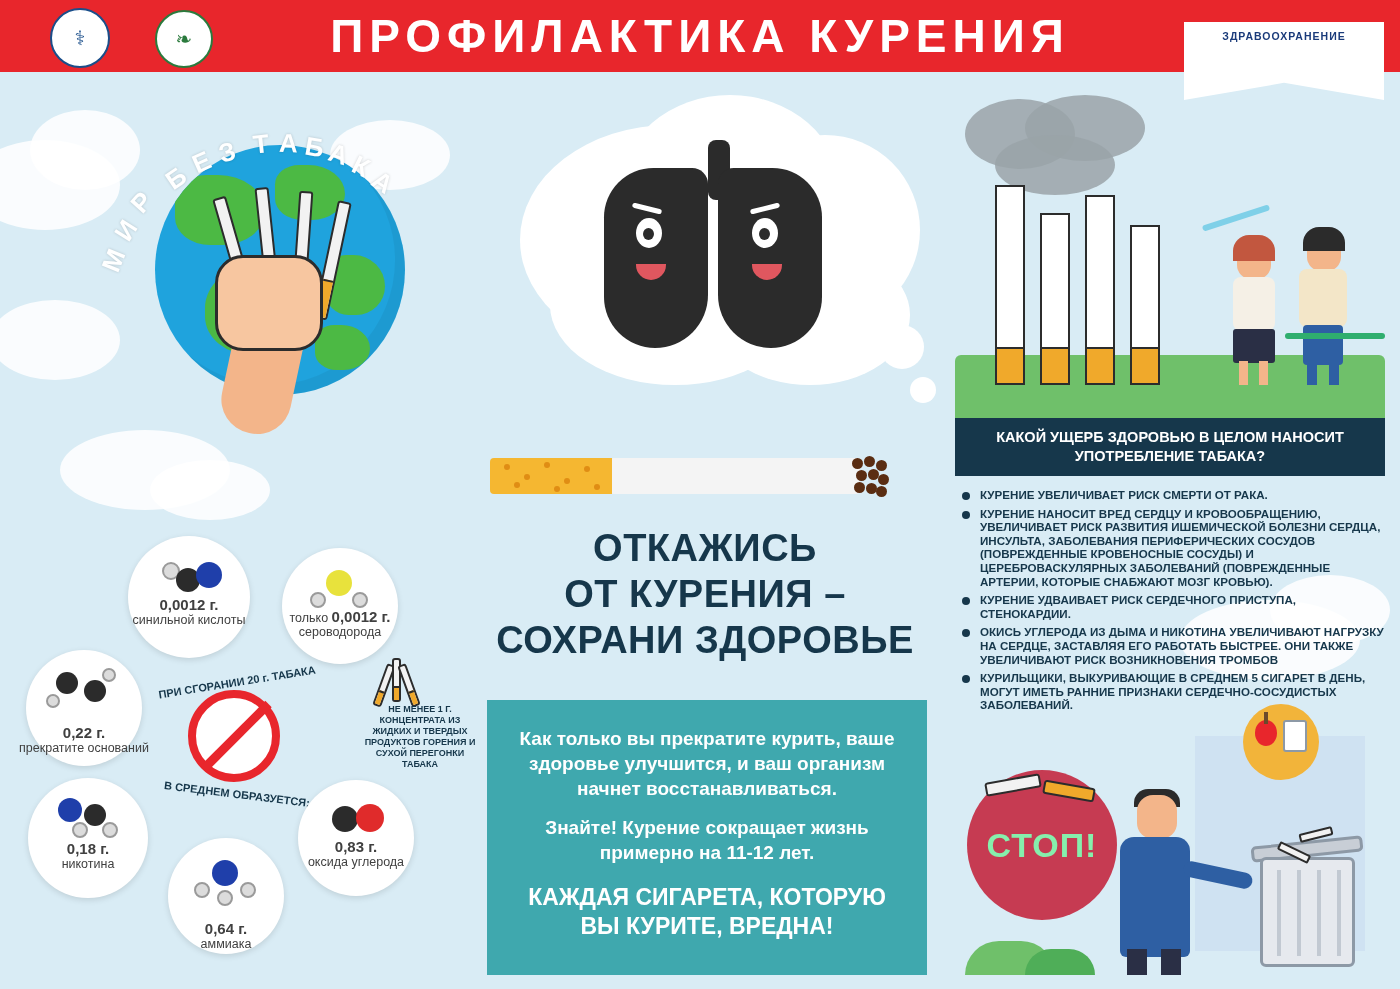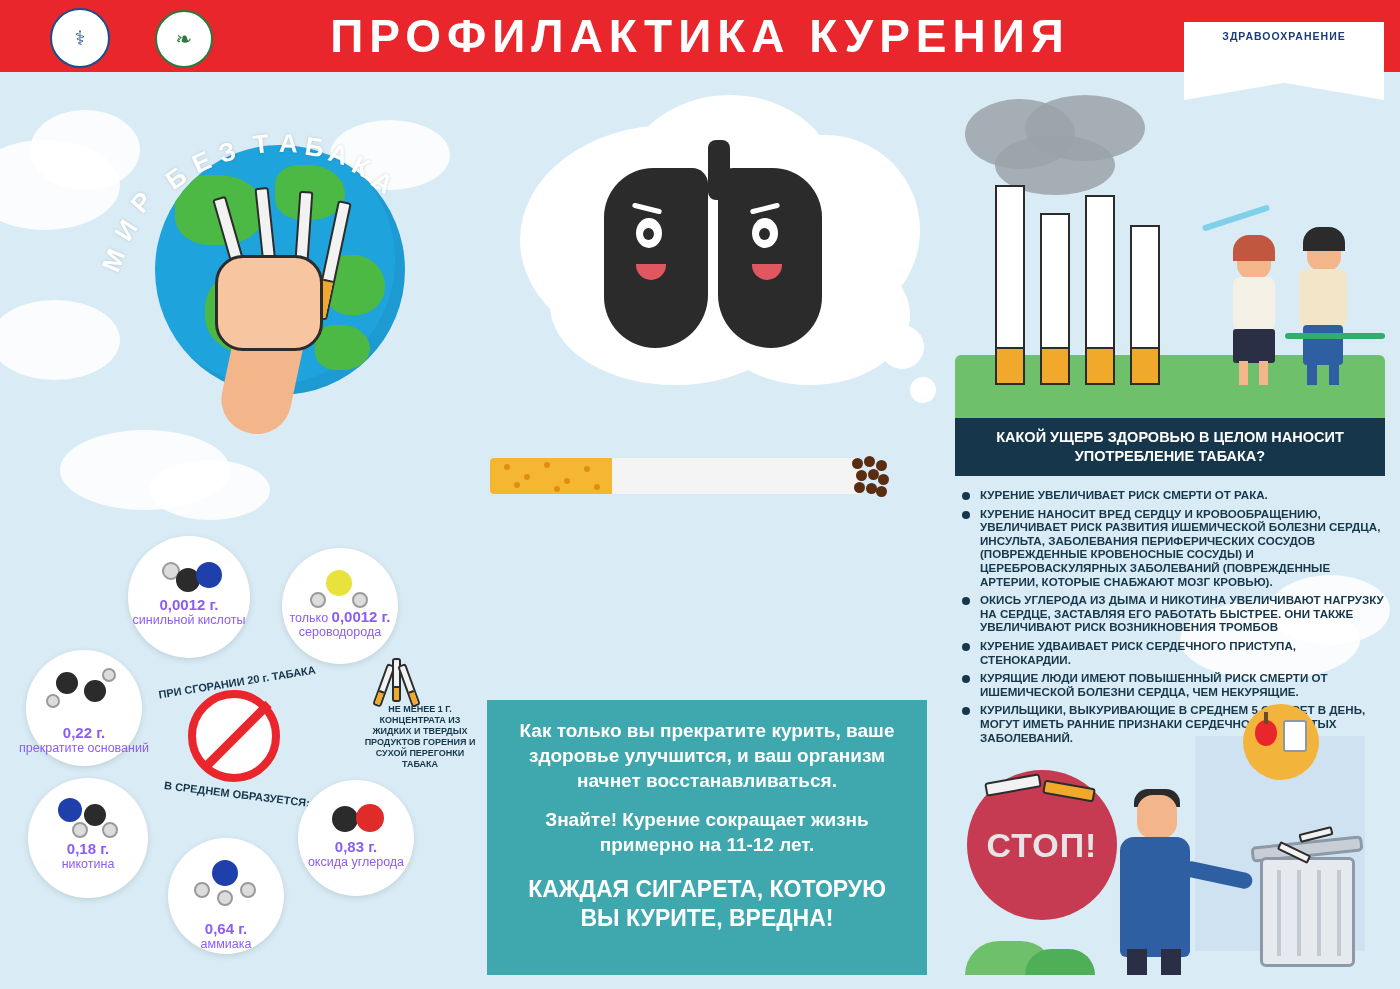--- a/index.html
+++ b/index.html
@@ -133,32 +133,32 @@
   .headline {
     position:absolute; left:470px; top:525px; width:470px;
     text-align:center; color:#16374b; font-weight:bold;
     font-size:38px; line-height:46px; letter-spacing:.5px;
   }
   
   .tealbox {
     position:absolute; left:487px; top:700px; width:440px; height:275px;
     background:#3fa8ae; color:#ffffff; text-align:center; padding:18px 22px;
   }
-  .tealbox p { margin:0 0 14px 0; font-size:19px; line-height:25px; font-weight:bold; }
+  .tealbox p { margin:8px 0 14px 0; font-size:19px; line-height:25px; font-weight:bold; }
   .tealbox p.big { font-size:23px; line-height:29px; margin-top:18px; }
 
   
   .mol {
     position:absolute; background:#ffffff; border-radius:50%;
     box-shadow:0 2px 6px rgba(0,0,0,.12);
     text-align:center;
   }
   .mol .lbl {
     position:absolute; left:50%; transform:translateX(-50%);
-    width:150px; font-size:12.5px; line-height:14px; color:#8b5cf6;
+    width:150px; font-size:12.5px; line-height:14px; color:#404040;
   }
   .mol .lbl b { font-size:15px; }
   .atom { position:absolute; border-radius:50%; }
 
   .nosmoke {
     position:absolute; left:188px; top:690px; width:92px; height:92px;
     border-radius:50%; border:8px solid #e8262c; background:#ffffff;
   }
   .nosmoke:after {
     content:""; position:absolute; left:-6px; top:34px; width:92px; height:9px;
@@ -192,21 +192,21 @@
   .bullet:before {
     content:""; position:absolute; left:0; top:4px; width:8px; height:8px;
     border-radius:50%; background:#16374b;
   }
 
   
   .scene2 { position:absolute; left:955px; top:700px; width:430px; height:275px; }
   .stop {
     position:absolute; left:12px; top:70px; width:150px; height:150px;
     border-radius:50%; background:#c63b52;
-    color:#e5e5e5; font-weight:bold; font-size:34px; text-align:center;
+    color:#86efac; font-weight:bold; font-size:34px; text-align:center;
     line-height:150px; letter-spacing:1px;
   }
   .stop-cig-wrap { position:absolute; left:30px; top:68px; width:120px; height:46px; }
   .bin { position:absolute; right:30px; bottom:8px; width:95px; height:110px;
     background:#e6e9ee; border:3px solid #8d99a6; border-radius:6px; }
   .bin-lid { position:absolute; right:22px; bottom:118px; width:112px; height:16px;
     background:#c8ced6; border:3px solid #8d99a6; border-radius:5px; transform:rotate(-6deg); }
   .man-body { position:absolute; left:165px; bottom:18px; width:70px; height:120px;
     background:#2e5fa3; border-radius:14px 14px 6px 6px; }
   .man-head { position:absolute; left:182px; bottom:136px; width:40px; height:44px;
@@ -329,20 +329,25 @@
       <i style="left:26px;top:4px;"></i>
         <i style="left:6px;top:14px;"></i>
       <i style="left:18px;top:13px;"></i>
         <i style="left:28px;top:18px;"></i>
       <i style="left:4px;top:26px;"></i>
         <i style="left:16px;top:27px;"></i>
       <i style="left:26px;top:30px;"></i>
     </div>
   </div>
 
+  <div class="headline">
+    <div>ОТКАЖИСЬ</div>
+    <div>ОТ КУРЕНИЯ –</div>
+    <div>СОХРАНИ ЗДОРОВЬЕ</div>
+  </div>
 
   <div class="tealbox">
     <p>Как только вы прекратите курить, ваше здоровье улучшится, и ваш организм начнет восстанавливаться.</p>
     <p>Знайте! Курение сокращает жизнь примерно на 11-12 лет.</p>
     <p class="big">КАЖДАЯ СИГАРЕТА, КОТОРУЮ ВЫ КУРИТЕ, ВРЕДНА!</p>
   </div>
 
   <div class="nosmoke"></div>
   <div class="circ-label" style="left:152px;top:676px;width:170px;text-align:center;transform:rotate(-9deg);font-size:11px;">ПРИ СГОРАНИИ 20 г. ТАБАКА</div>
   <div class="circ-label" style="left:152px;top:788px;width:170px;text-align:center;transform:rotate(7deg);font-size:11px;">В СРЕДНЕМ ОБРАЗУЕТСЯ:</div>
@@ -459,23 +464,22 @@
     </div>
 
     <div style="position:absolute;left:246px;top:120px;width:70px;height:6px;background:#7fd0e8;border-radius:4px;transform:rotate(-18deg);"></div>
     <div style="position:absolute;left:330px;top:238px;width:100px;height:6px;background:#2fae6e;border-radius:4px;"></div>
   </div>
 
   <div class="banner">КАКОЙ УЩЕРБ ЗДОРОВЬЮ В ЦЕЛОМ НАНОСИТ УПОТРЕБЛЕНИЕ ТАБАКА?</div>
   <div class="bullets">
     <div class="bullet">КУРЕНИЕ УВЕЛИЧИВАЕТ РИСК СМЕРТИ ОТ РАКА.</div>
     <div class="bullet">КУРЕНИЕ НАНОСИТ ВРЕД СЕРДЦУ И КРОВООБРАЩЕНИЮ, УВЕЛИЧИВАЕТ РИСК РАЗВИТИЯ ИШЕМИЧЕСКОЙ БОЛЕЗНИ СЕРДЦА, ИНСУЛЬТА, ЗАБОЛЕВАНИЯ ПЕРИФЕРИЧЕСКИХ СОСУДОВ (ПОВРЕЖДЕННЫЕ КРОВЕНОСНЫЕ СОСУДЫ) И ЦЕРЕБРОВАСКУЛЯРНЫХ ЗАБОЛЕВАНИЙ (ПОВРЕЖДЕННЫЕ АРТЕРИИ, КОТОРЫЕ СНАБЖАЮТ МОЗГ КРОВЬЮ).</div>
+    <div class="bullet">КУРЕНИЕ УДВАИВАЕТ РИСК СЕРДЕЧНОГО ПРИСТУПА, СТЕНОКАРДИИ.</div>
     <div class="bullet">ОКИСЬ УГЛЕРОДА ИЗ ДЫМА И НИКОТИНА УВЕЛИЧИВАЮТ НАГРУЗКУ НА СЕРДЦЕ, ЗАСТАВЛЯЯ ЕГО РАБОТАТЬ БЫСТРЕЕ. ОНИ ТАКЖЕ УВЕЛИЧИВАЮТ РИСК ВОЗНИКНОВЕНИЯ ТРОМБОВ</div>
-    <div class="bullet">КУРЕНИЕ УДВАИВАЕТ РИСК СЕРДЕЧНОГО ПРИСТУПА, СТЕНОКАРДИИ.</div>
-    <div class="bullet">КУРЯЩИЕ ЛЮДИ ИМЕЮТ ПОВЫШЕННЫЙ РИСК СМЕРТИ ОТ ИШЕМИЧЕСКОЙ БОЛЕЗНИ СЕРДЦА, ЧЕМ НЕКУРЯЩИЕ.</div>
     <div class="bullet">КУРИЛЬЩИКИ, ВЫКУРИВАЮЩИЕ В СРЕДНЕМ 5 СИГАРЕТ В ДЕНЬ, МОГУТ ИМЕТЬ РАННИЕ ПРИЗНАКИ СЕРДЕЧНО-СОСУДИСТЫХ ЗАБОЛЕВАНИЙ.</div>
   </div>
 
   <div class="scene2">
     <div class="blue-panel"></div>
     <div class="apple-badge">
       <div style="position:absolute;left:12px;top:16px;width:22px;height:26px;background:#e8262c;border-radius:50%;"></div>
       <div style="position:absolute;left:21px;top:8px;width:4px;height:12px;background:#6b4a2b;"></div>
       <div style="position:absolute;left:40px;top:16px;width:24px;height:32px;background:#ffffff;border:2px solid #8d99a6;border-radius:3px;"></div>
     </div>

